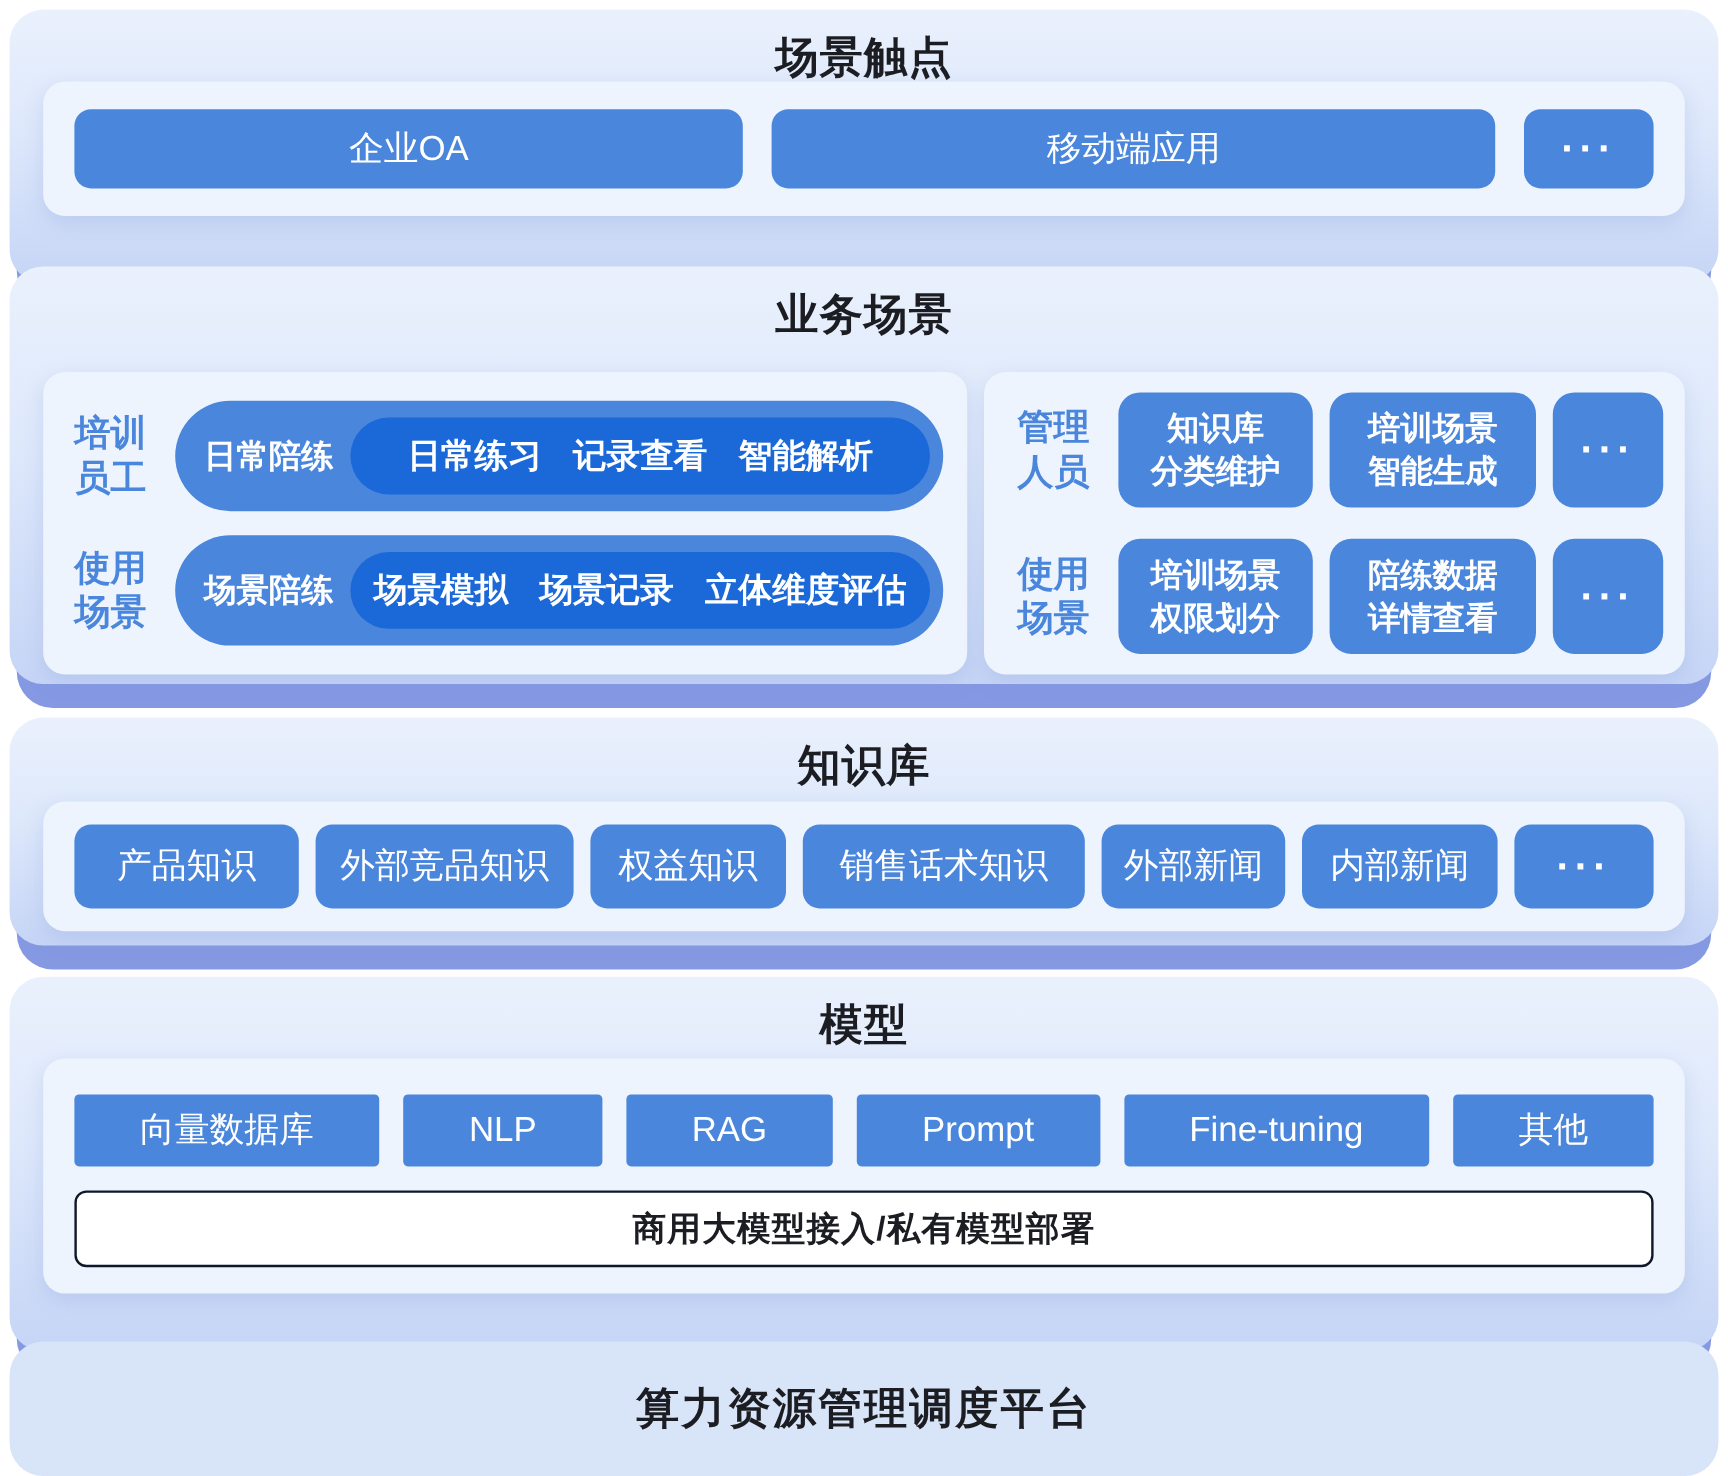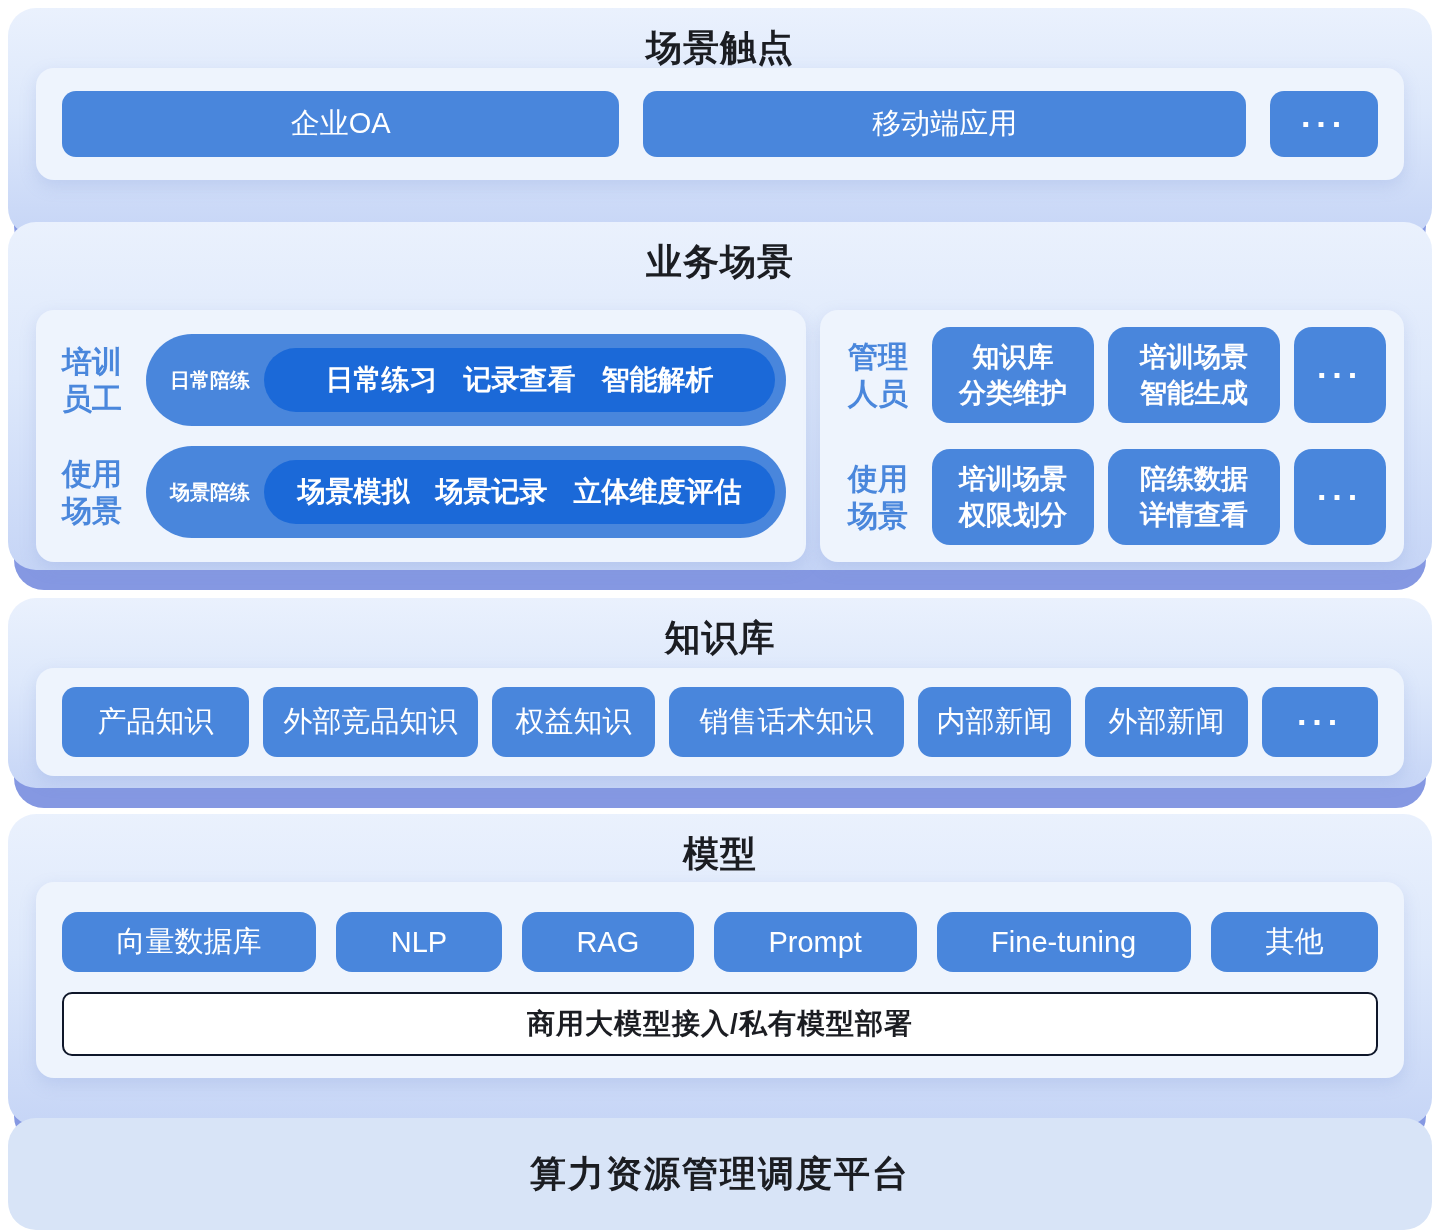--- a/index.html
+++ b/index.html
@@ -64,21 +64,21 @@
   #biz-right { left: 812px; width: 584px; gap: 26px; padding: 0 18px; }
   .biz-row { display: flex; align-items: center; gap: 14px; }
   .side-label {
     flex: 0 0 80px; text-align: center; color: #4a87dc;
     font-size: 30px; font-weight: 700; line-height: 1.25;
   }
   .outer-pill {
     flex: 1; height: 92px; background: #4986dc; border-radius: 46px;
     display: flex; align-items: center; gap: 14px; padding: 0 11px 0 24px;
   }
-  .pill-label { color: #fff; font-size: 20px; font-weight: 700; white-space: nowrap; }
+  .pill-label { color: #fff; font-size: 27px; font-weight: 700; white-space: nowrap; }
   .inner-pill {
     flex: 1; height: 64px; background: #1b69d8; border-radius: 32px;
     display: flex; align-items: center; justify-content: center; gap: 26px;
     color: #fff; font-size: 28px; font-weight: 700; white-space: nowrap;
   }
   .chip2 {
     background: #4986dc; color: #fff; border-radius: 18px; height: 96px;
     display: flex; flex-direction: column; align-items: center; justify-content: center;
     font-size: 27px; font-weight: 700; line-height: 1.35; white-space: nowrap;
   }
@@ -93,21 +93,21 @@
   #kn-tray .chip:nth-child(2) { flex-basis: 212px; }
   #kn-tray .chip:nth-child(3) { flex-basis: 160px; }
   #kn-tray .chip:nth-child(4) { flex-basis: 232px; }
   #kn-tray .chip:nth-child(5) { flex-basis: 150px; }
   #kn-tray .chip:nth-child(6) { flex-basis: 160px; }
   #kn-tray .chip:nth-child(7) { flex: 0 0 116px; }
 
   
   #md-tray { top: 68px; height: 196px; }
   #md-row { display: flex; gap: 20px; margin: 30px 26px 0; height: 60px; }
-  #md-row .chip { flex: 1 1 auto; border-radius: 16px; }
+  #md-row .chip { flex: 1 1 auto; border-radius: 4px; }
   #md-bar {
     margin: 20px 26px 0; height: 64px; background: #ffffff;
     border: 2px solid #0f172a; border-radius: 10px;
     display: flex; align-items: center; justify-content: center;
     font-size: 28px; font-weight: 700; color: #1b1d22; letter-spacing: 1px;
   }
 </style>
 </head>
 <body>
 
@@ -202,22 +202,22 @@
 
 <div class="layer" id="layer-knowledge">
   <div class="band"></div>
   <div class="panel">
     <div class="layer-title">知识库</div>
     <div class="tray tray-full" id="kn-tray">
       <div class="chip">产品知识</div>
       <div class="chip">外部竞品知识</div>
       <div class="chip">权益知识</div>
       <div class="chip">销售话术知识</div>
+      <div class="chip">外部新闻</div>
       <div class="chip">内部新闻</div>
-      <div class="chip">外部新闻</div>
       <div class="chip chip-dots">
           <span class="dots">···</span>
         </div>
     </div>
   </div>
 </div>
 
 <div class="layer" id="layer-model">
   <div class="band"></div>
   <div class="panel">

